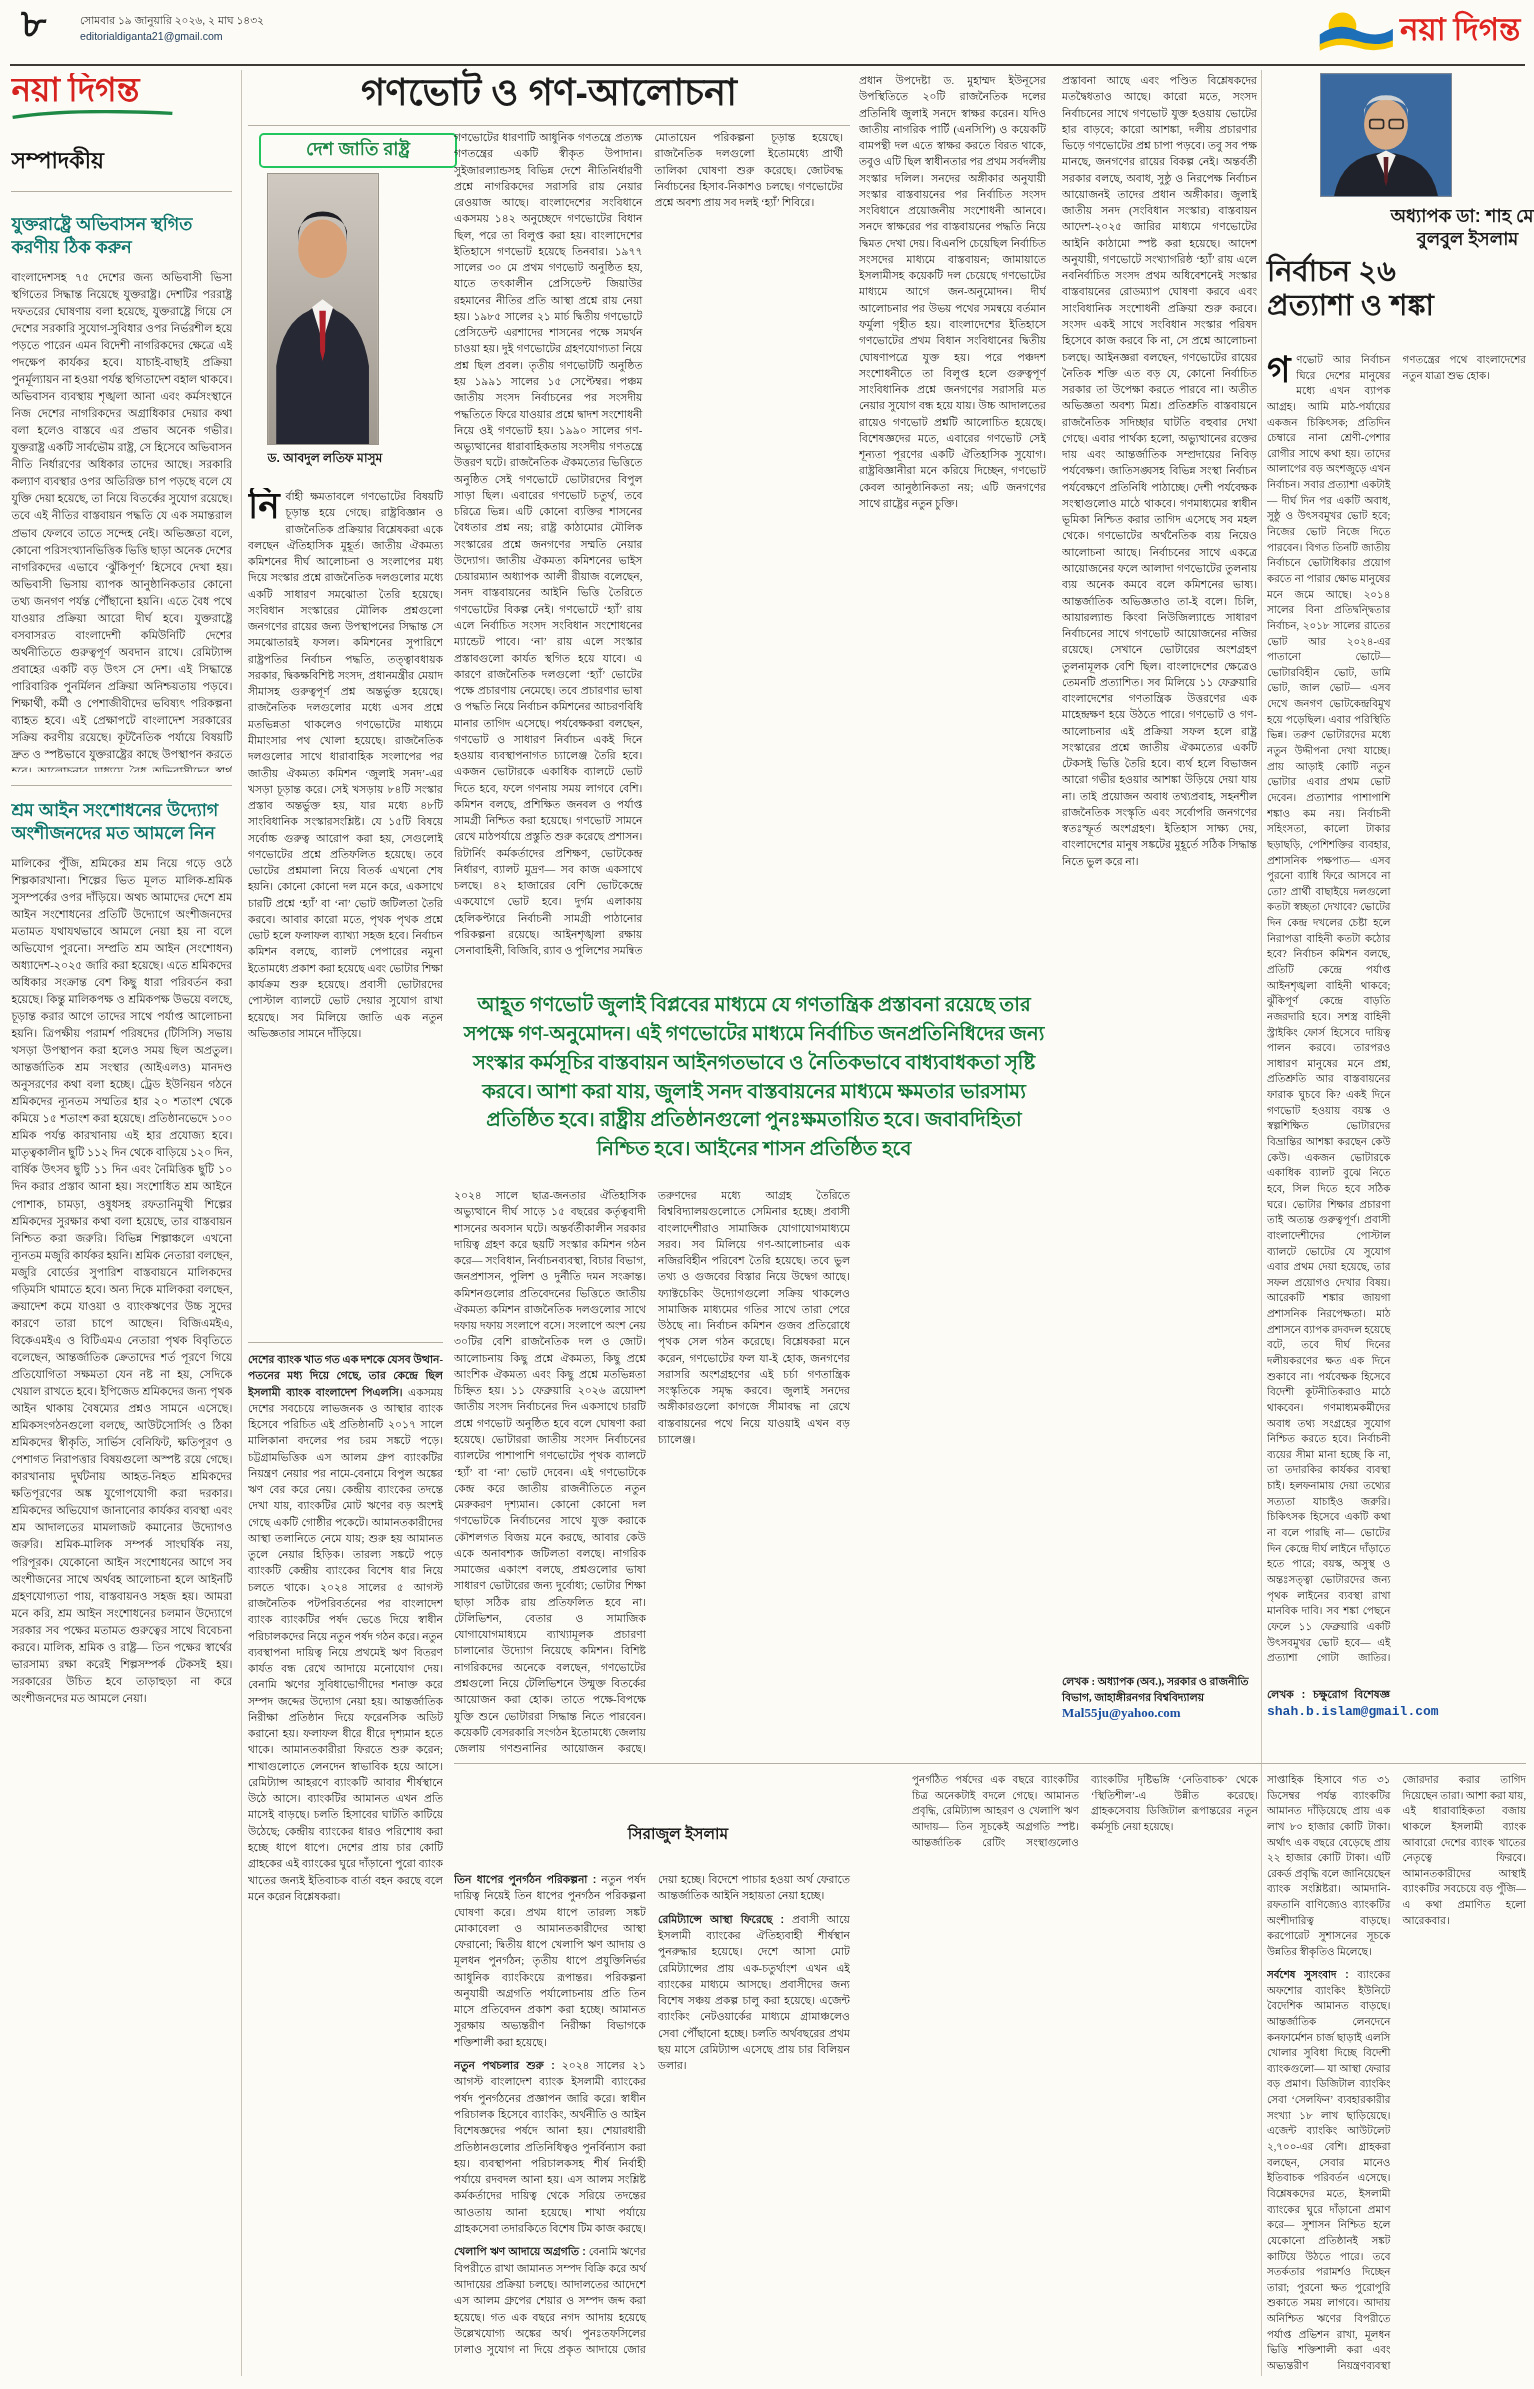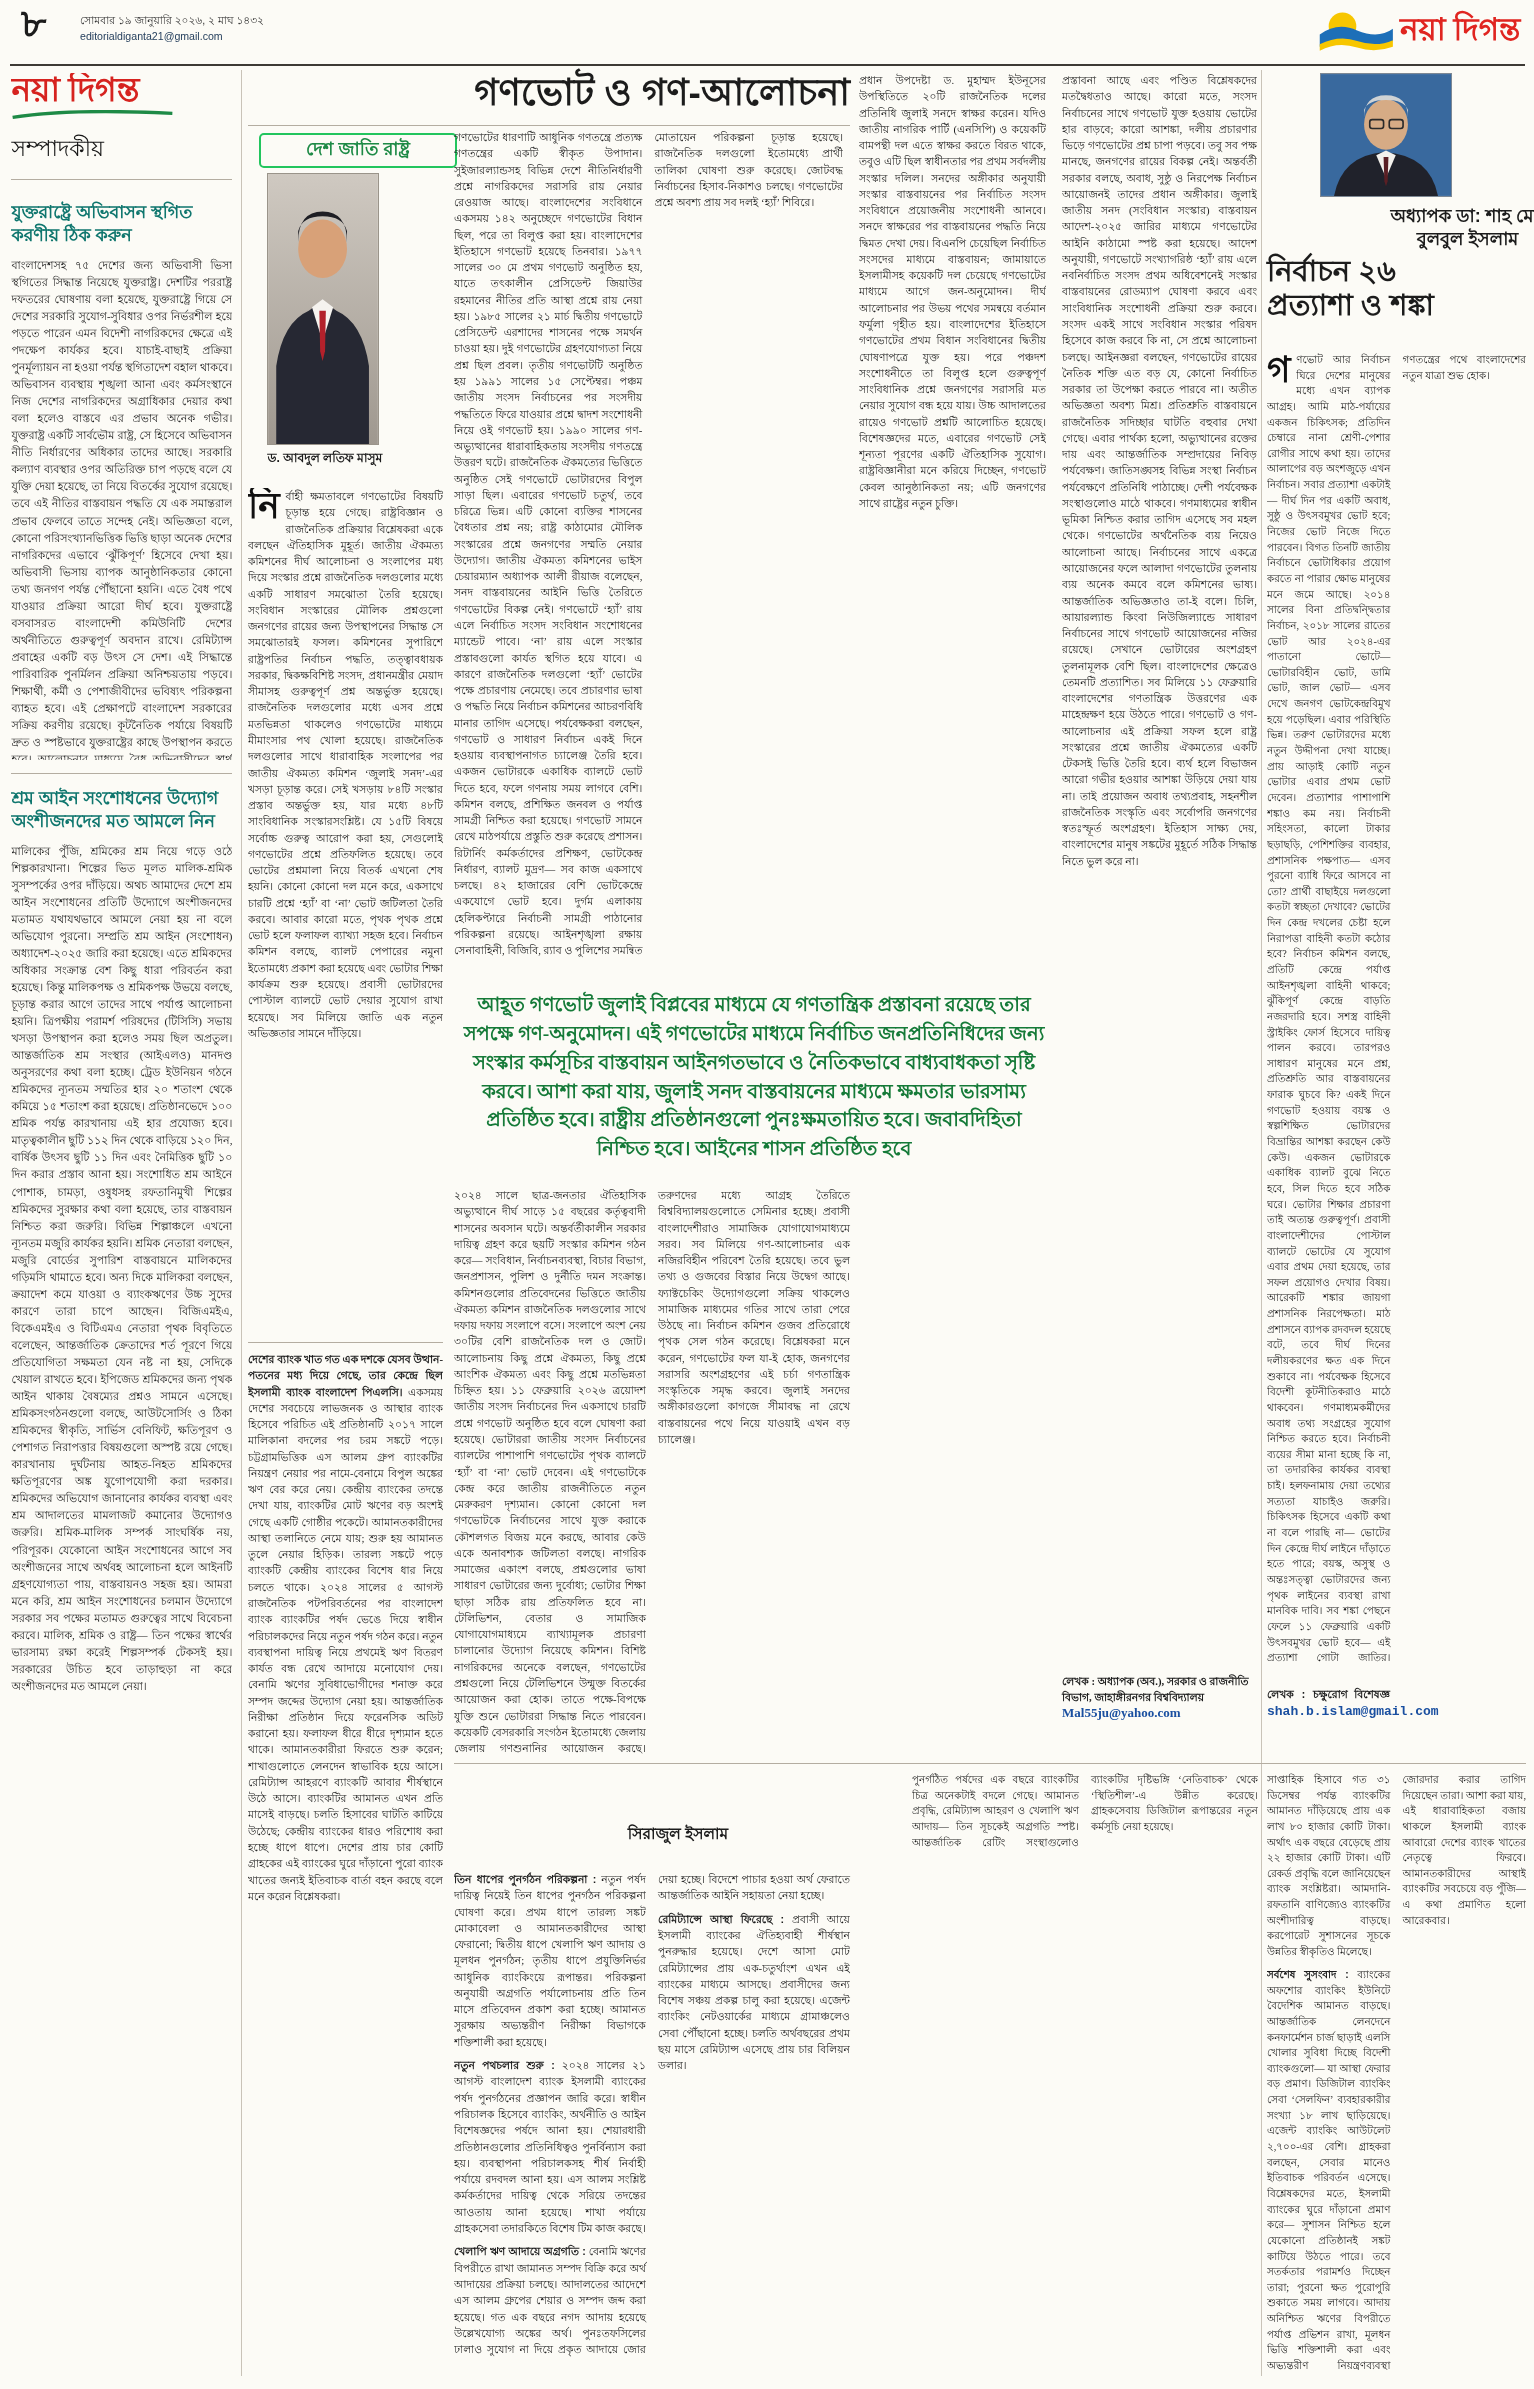--- a/index.html
+++ b/index.html
@@ -14,28 +14,28 @@
   .pageno{left:21px;top:3.3px;font-size:39px;font-weight:800;line-height:1.1;}
   .dateblock{left:80px;top:13px;font-size:10.6px;line-height:1.5;color:#333;}
   .dateblock .mail{color:#27415e;}
   .logo{right:14.7px;top:1.6px;display:flex;align-items:center;gap:6.5px;}
   .logo .brand{font-size:31px;font-weight:800;color:#e02520;line-height:1;}
   .hdr-rule{left:9.8px;right:9.8px;top:64px;height:1.6px;background:#3d3a35;position:absolute;}
 
   
   .left-col{left:11.4px;top:73px;width:221px;height:2302px;overflow:hidden;}
   .masthead-brand{font-size:33px;font-weight:800;color:#d6231f;line-height:1.05;}
-  .masthead-section{font-size:22px;font-weight:400;color:#151515;margin-top:7px;}
+  .masthead-section{font-size:22px;font-weight:700;color:#151515;margin-top:19px;}
   .mast-rule{height:0.8px;background:#b4ada1;margin:11.4px 0 21px;}
   .ed-head{font-size:17.5px;font-weight:700;line-height:1.32;color:#0f766e;margin-bottom:9.8px;}
   .ed-body{font-size:11px;line-height:1.55;text-align:justify;overflow:hidden;}
   .ed-div{height:0.8px;background:#b4ada1;margin:13px 0;}
 
   
-  .main-title{left:248px;top:70px;width:602px;font-size:37px;font-weight:800;text-align:right;line-height:1.25;}
+  .main-title{left:248px;top:70px;width:602px;font-size:37px;font-weight:800;text-align:center;line-height:1.25;}
   .title-rule{left:248px;top:125px;width:602px;}
   .kicker{left:259px;top:133px;width:194px;height:31px;border:2px solid #22c55e;border-radius:4.9px;
           display:flex;align-items:center;justify-content:center;color:#1e8a46;font-weight:800;font-size:18px;}
   .photo1{left:267px;top:173px;width:110px;height:270px;overflow:hidden;border:0.8px solid #9a948a;}
   .caption{left:248px;top:449px;width:195px;font-size:12.2px;font-weight:700;text-align:left;}
   .btxt{font-size:10.7px;line-height:1.52;text-align:justify;overflow:hidden;column-fill:auto;}
   .cols-2{column-count:2;column-gap:12.2px;}
   .cols-3{column-count:3;column-gap:12.2px;}
   .cols-4{column-count:4;column-gap:12.2px;}
   .dropcap{float:left;font-size:36px;line-height:.92;font-weight:800;padding:2.4px 5.7px 0 0;color:#101010;}

